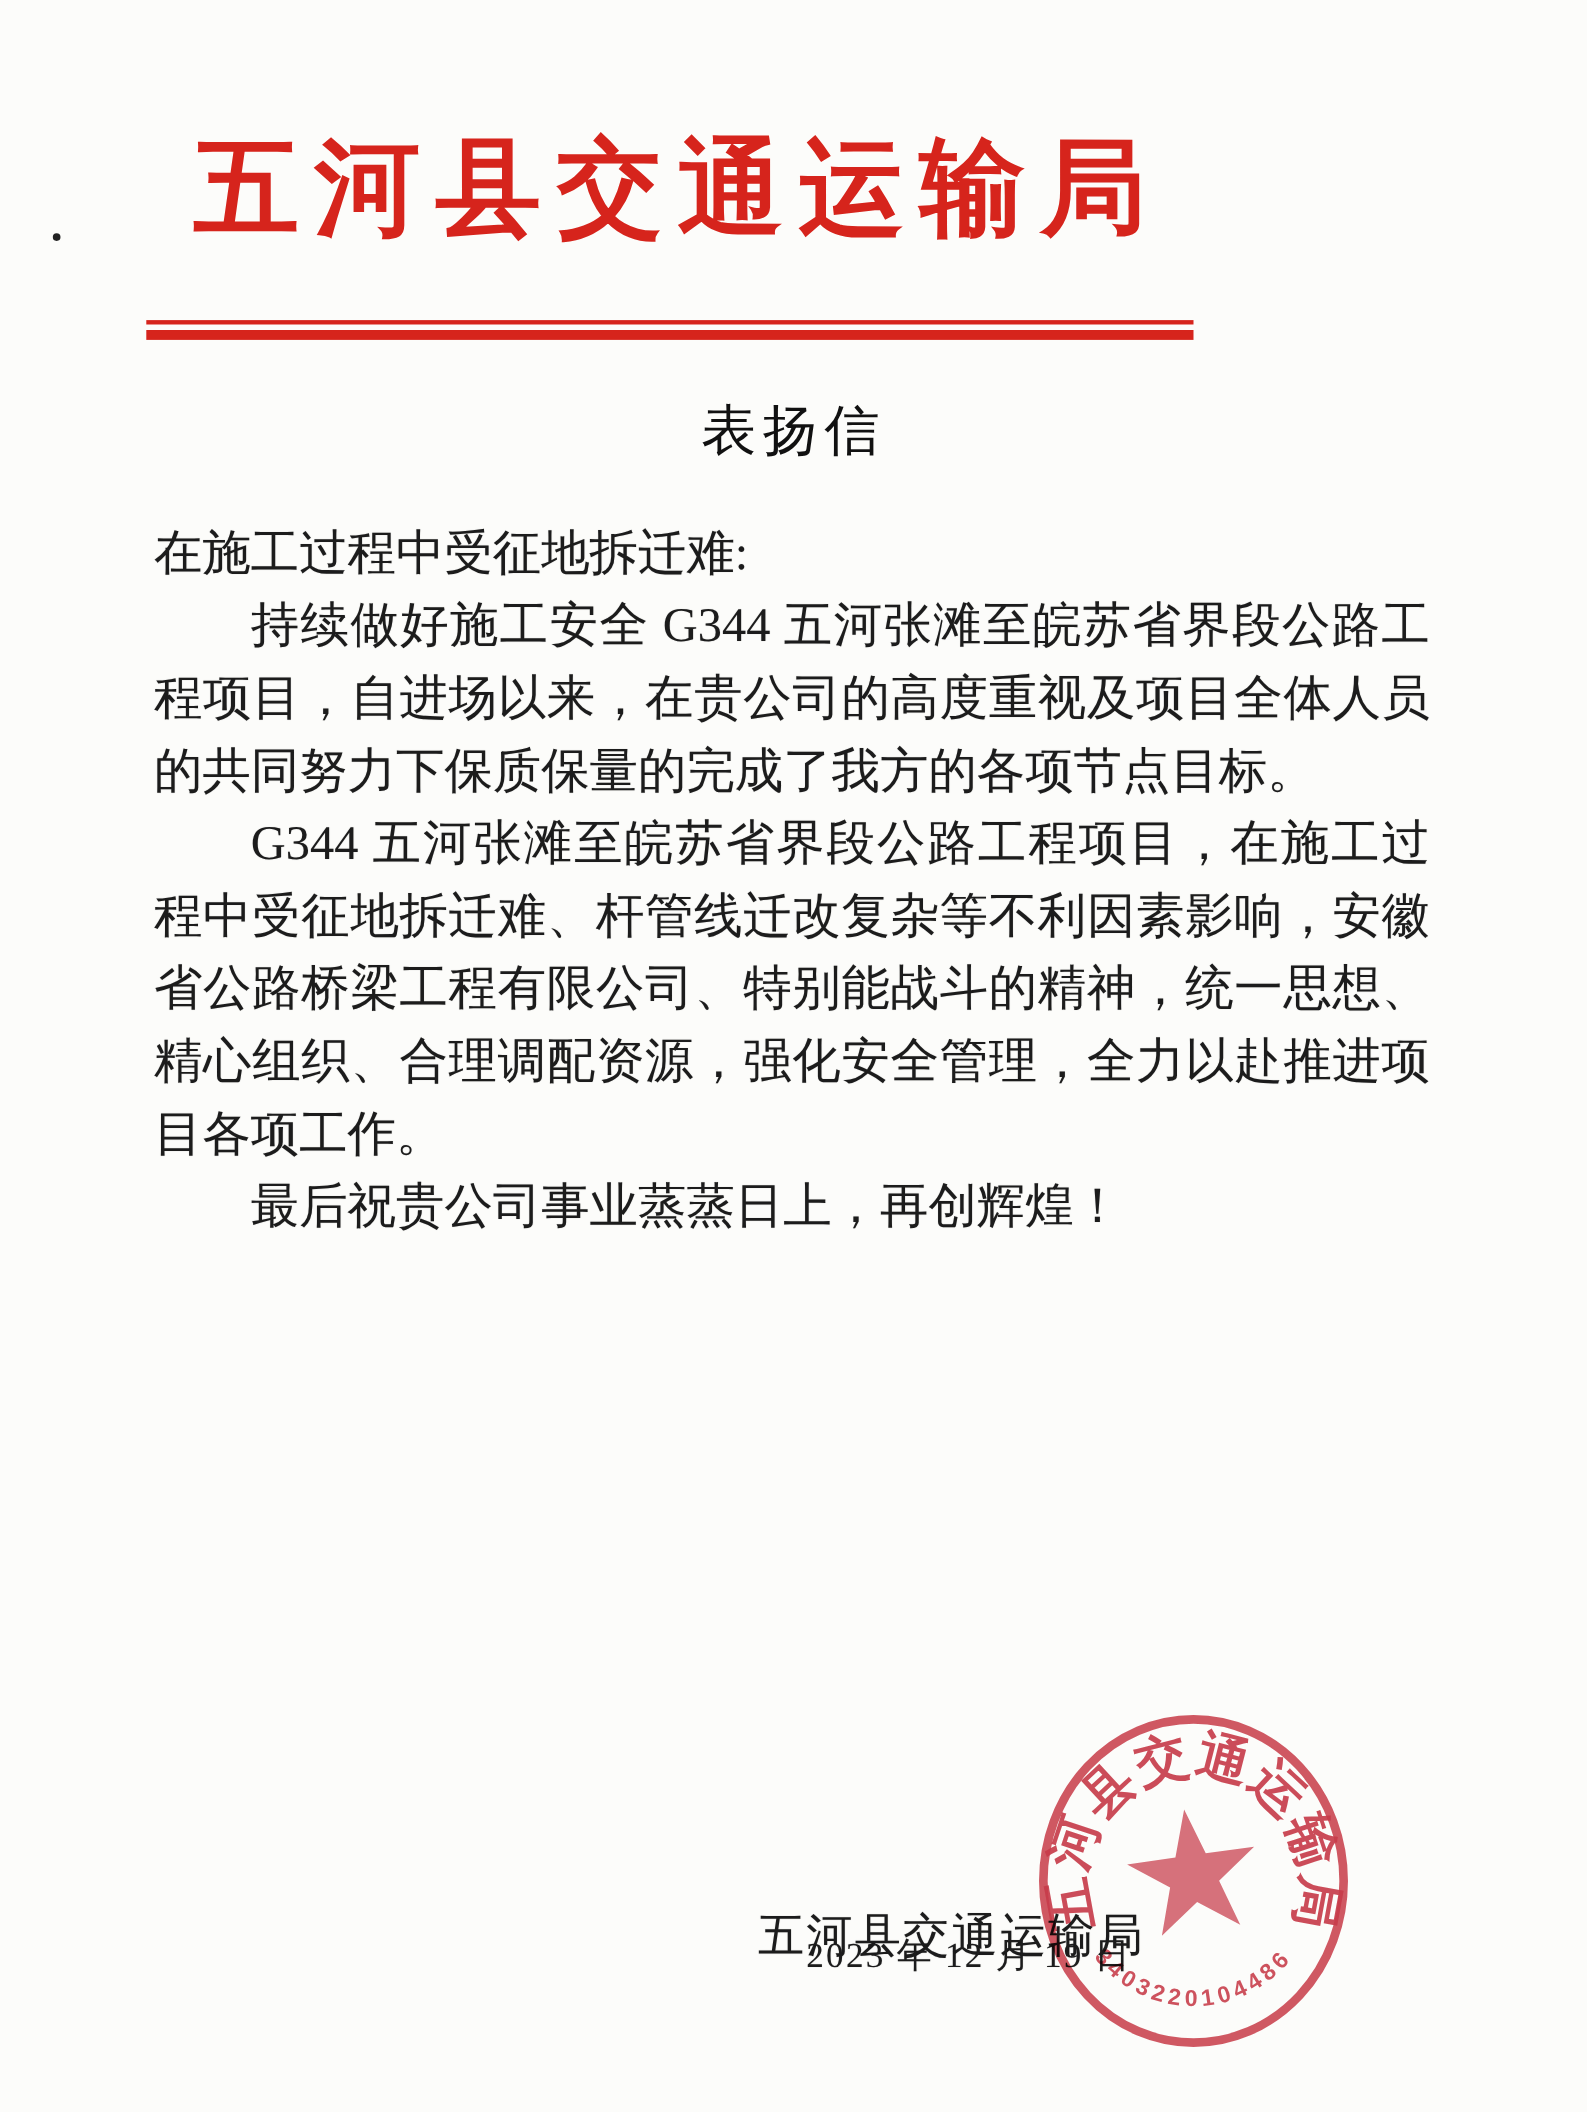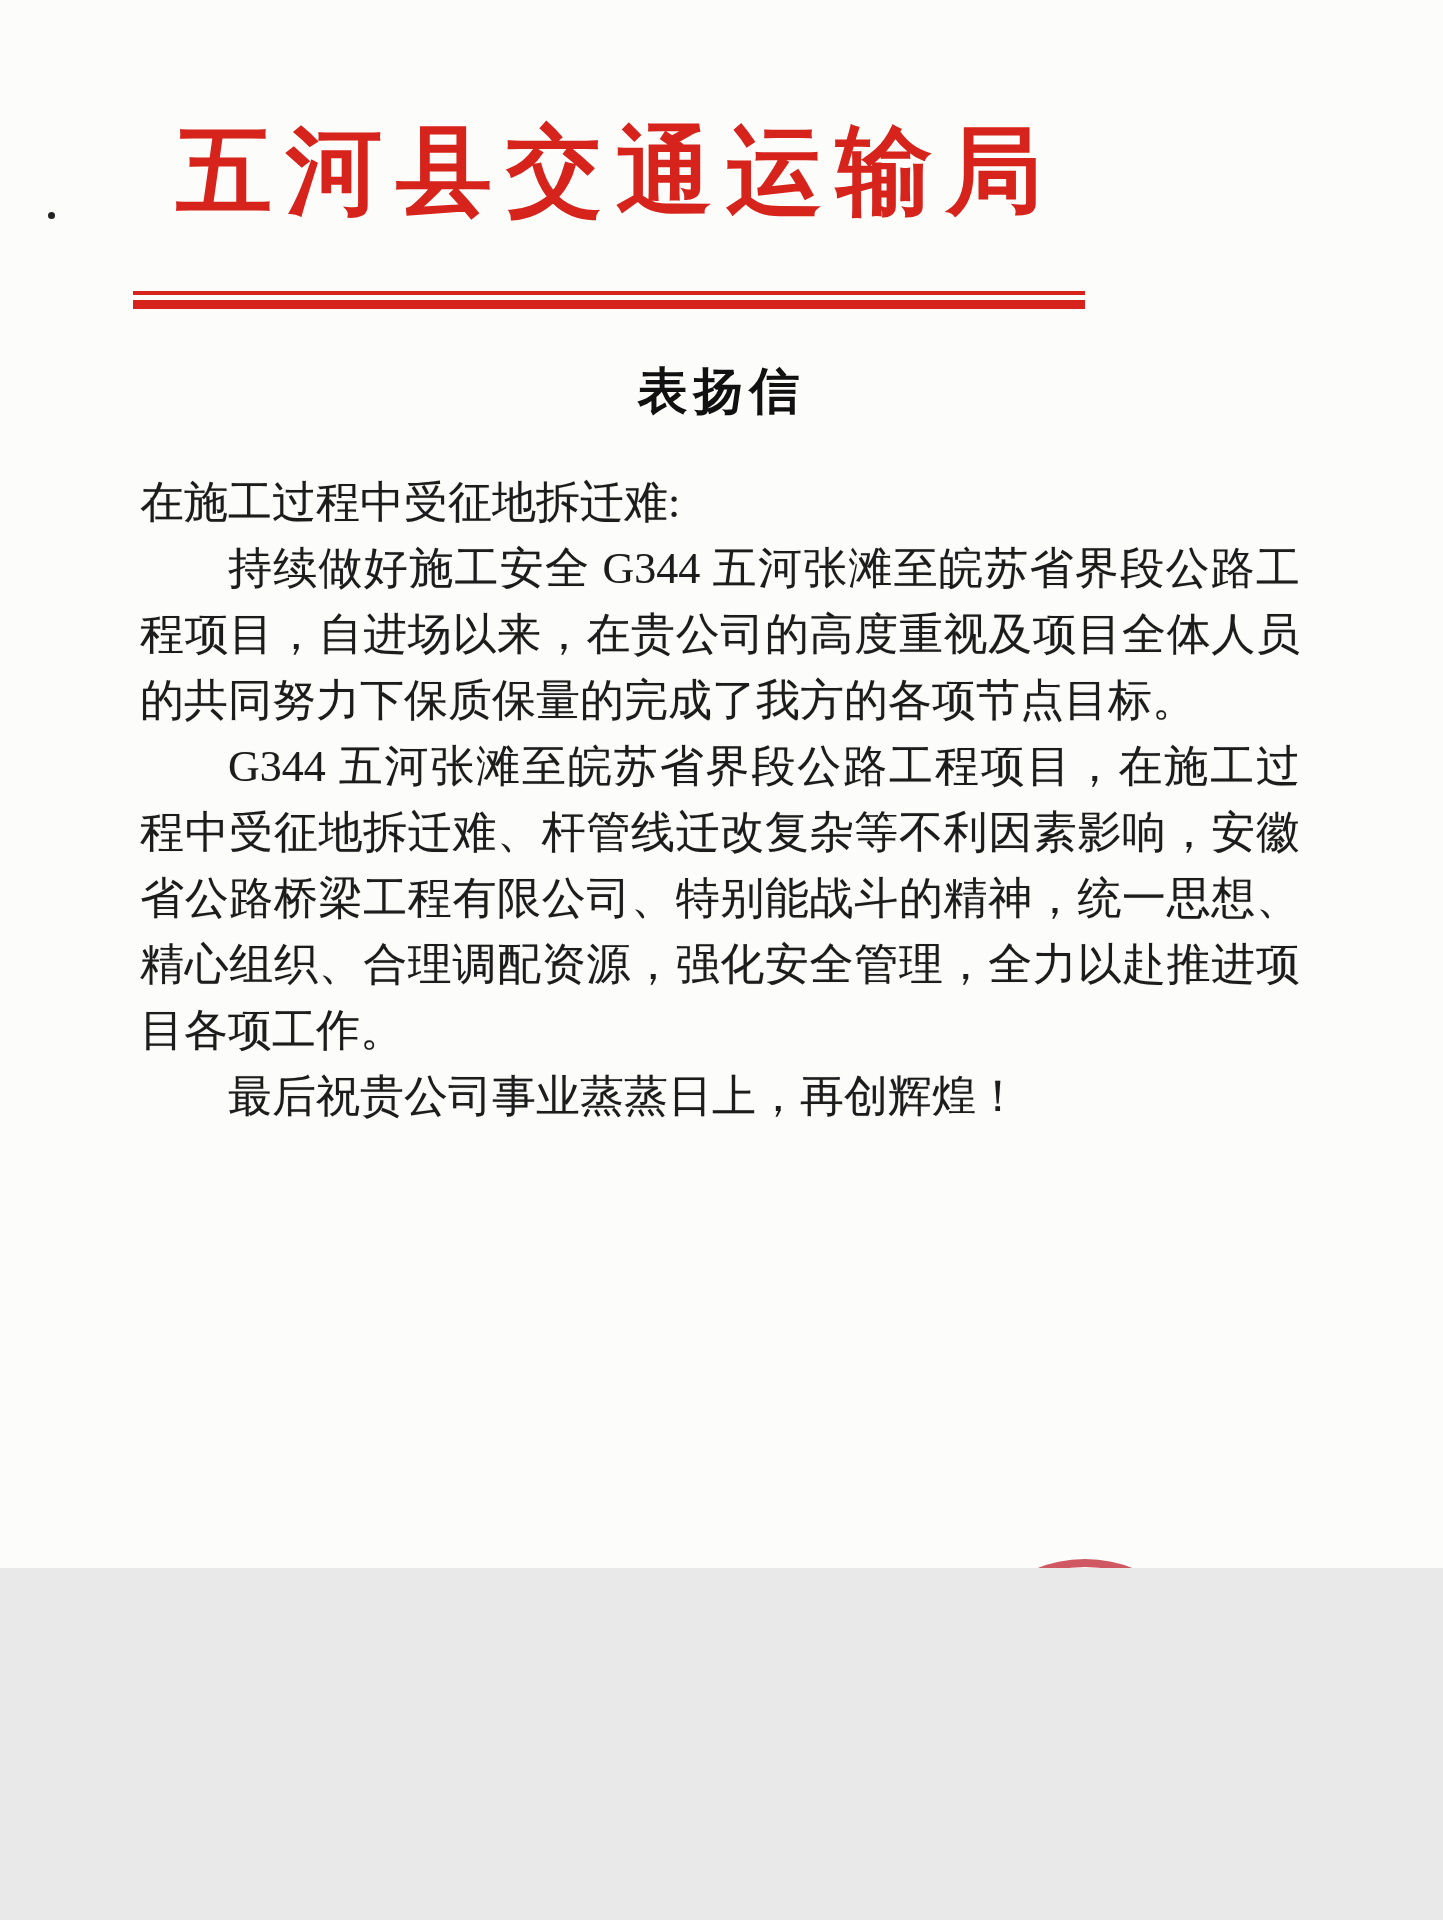--- a/index.html
+++ b/index.html
@@ -1,18 +1,18 @@
 <!DOCTYPE html>
 <html><head>
 <meta charset="utf-8">
 <style>
   html,body{margin:0;padding:0;background:#e9e9e9;}
   .page{
     position:relative;
-    width:1443px;height:1568px;
+    width:1443px;height:1920px;
     margin:0 auto;
     background:#fcfcfa;
     font-family:"Liberation Serif","DejaVu Serif",serif;
     overflow:hidden;
     --red:#d6241c;
     --seal:#c52a3a;
     --ink:#1c1c1c;
   }
   .letterhead-title{
     position:absolute;left:133px;top:108px;width:952px;
@@ -22,21 +22,21 @@
     letter-spacing:14px;
     text-indent:14px;
     white-space:nowrap;
   }
   .letterhead-divider{position:absolute;left:133px;top:291px;width:952px;}
   .letterhead-divider .bar-thin{height:4px;background:var(--red);}
   .letterhead-divider .bar-thick{height:9px;background:var(--red);margin-top:5px;}
   .doc-title{
     position:absolute;left:0;top:358px;width:1443px;
     text-align:center;
-    font-size:50px;font-weight:700;letter-spacing:6px;
+    font-size:50px;font-weight:400;letter-spacing:6px;
     color:#111;
   }
   .letter-body{
     position:absolute;left:140px;top:470px;width:1160px;
     font-size:44px;line-height:66px;
     color:var(--ink);
     text-align:justify;
     text-shadow:0 0 1px rgba(0,0,0,.25);
   }
   .salutation{margin:0;}

